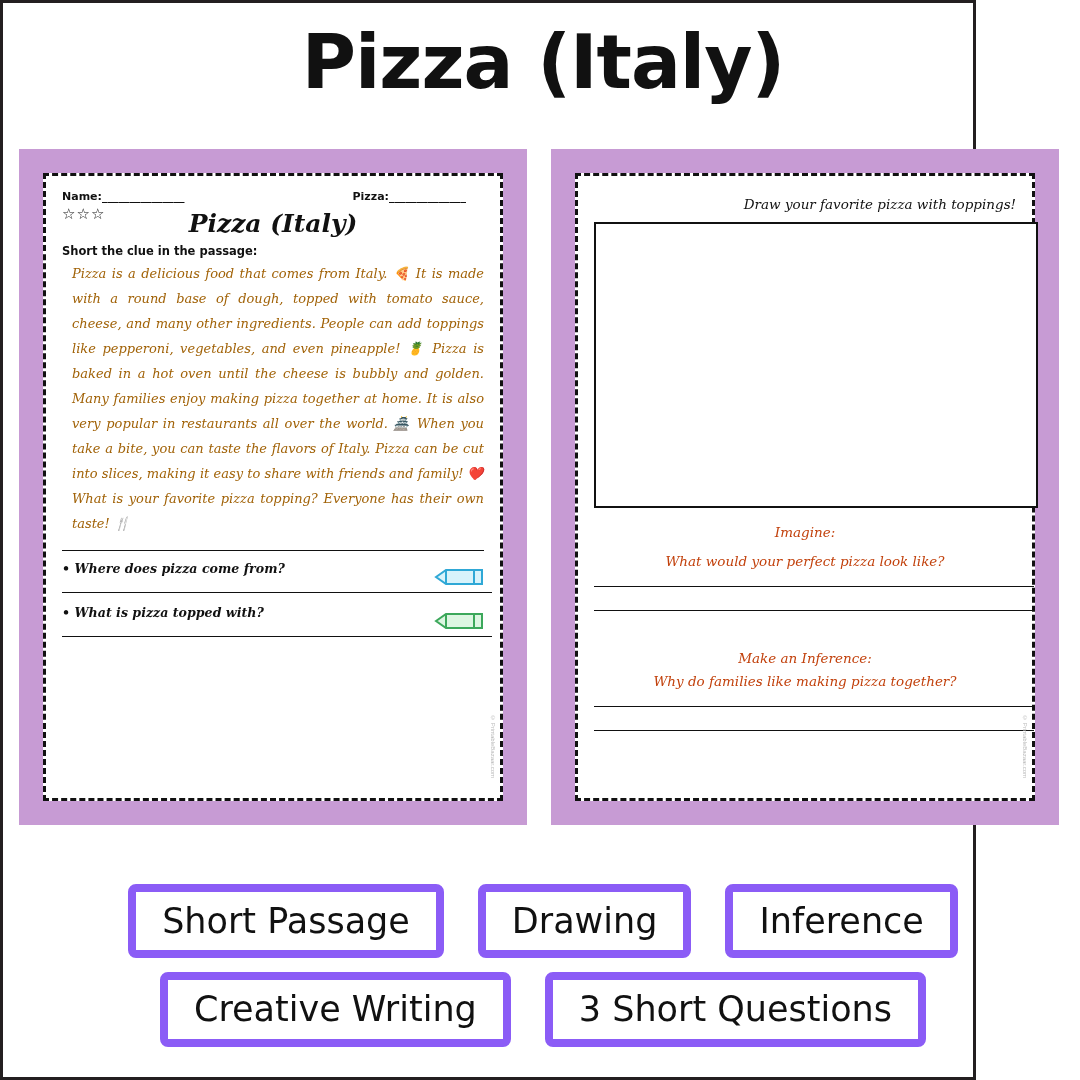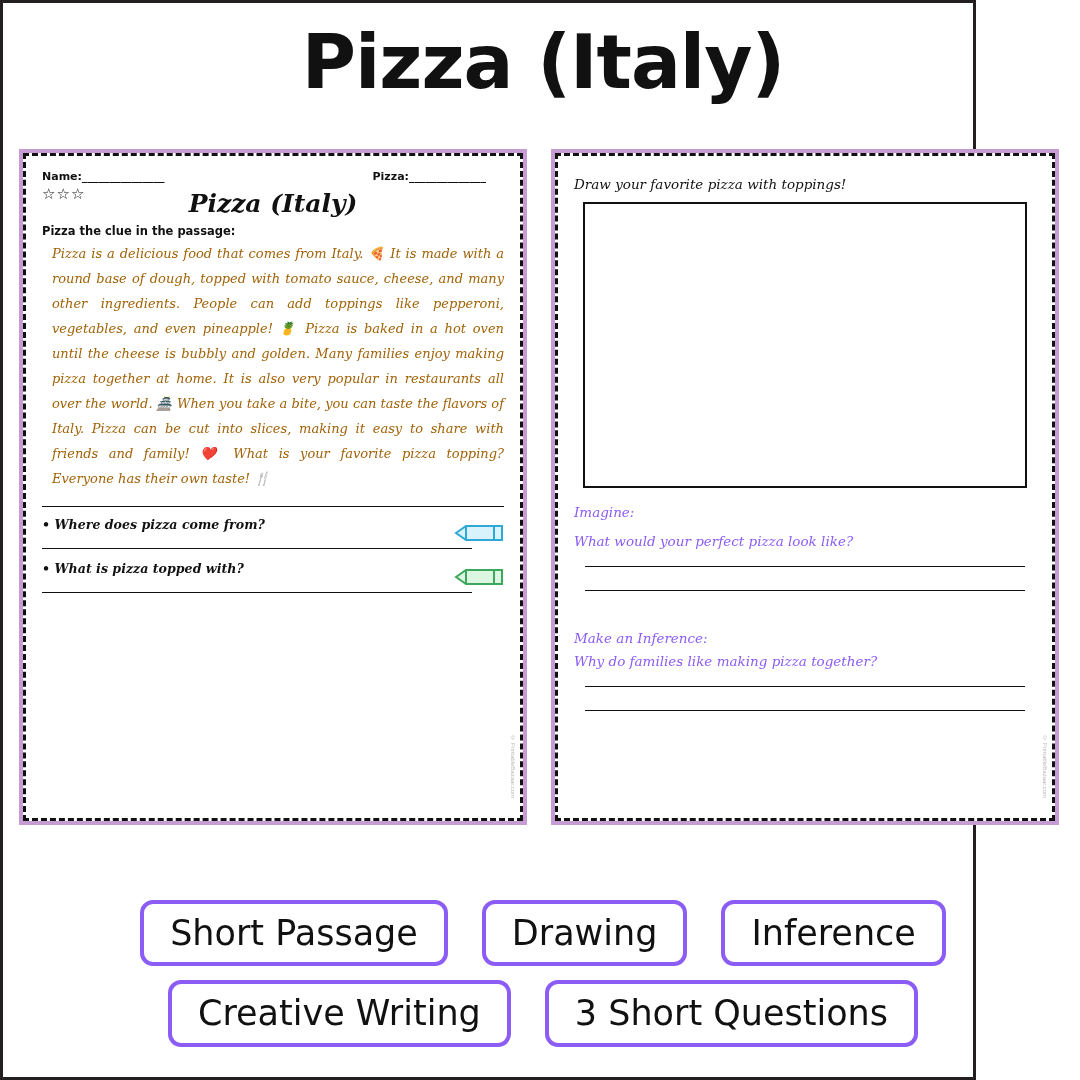--- a/index.html
+++ b/index.html
@@ -37,21 +37,21 @@
   }
 
   
   .sheet {
     position: absolute;
     top: 146px;
     width: 508px;
     height: 676px;
     background: #c79bd4;
     box-sizing: border-box;
-    padding: 4px;
+    padding: 24px;
   }
   .sheet.left  { left: 16px; }
   .sheet.right { left: 548px; }
 
   .sheet-inner {
     position: relative;
     width: 100%;
     height: 100%;
     background: #ffffff;
     box-sizing: border-box;
@@ -143,39 +143,40 @@
     right: 4px;
     bottom: 20px;
     font-size: 6px;
     color: #b9b9b9;
     writing-mode: vertical-rl;
     font-family: "Liberation Sans", sans-serif;
   }
 
   
   .draw-prompt {
-    text-align: left;
+    text-align: right;
     font-family: "DejaVu Serif", serif;
     font-style: italic;
     font-size: 13.5px;
     color: #111;
     margin: 6px 0 10px 0;
   }
   .draw-box {
     width: 440px;
     height: 282px;
     margin: 0 auto;
     border: 2px solid #111;
     background: #fff;
   }
   .sub-head {
+    text-align: center;
     font-family: "DejaVu Serif", serif;
     font-style: italic;
     font-size: 13.5px;
-    color: #8b5cf6;
+    color: #c2410c;
     margin-top: 14px;
     line-height: 1.55;
   }
   .write-lines { margin: 14px auto 0 auto; width: 440px; }
   .write-lines .wl {
     border-top: 1px solid #111;
     height: 23px;
   }
 
   
@@ -186,22 +187,22 @@
     width: 1080px;
   }
   .tag-row {
     display: flex;
     justify-content: center;
     align-items: center;
     gap: 34px;
     margin-bottom: 14px;
   }
   .tag {
-    border: 4px solid #8b5cf6;
-    border-radius: 13px;
+    border: 8px solid #8b5cf6;
+    border-radius: 8px;
     background: #fff;
     padding: 8px 26px;
     font-size: 35px;
     color: #111;
     font-family: "DejaVu Sans", sans-serif;
     line-height: 1.22;
     white-space: nowrap;
   }
 </style>
 </head>
@@ -216,21 +217,21 @@
 
       <div class="meta-row">
         <span class="line">Name:_______________</span>
         <span class="line meta-right">Pizza:______________</span>
       </div>
 
       <div class="stars">☆☆☆</div>
 
       <div class="ws-title">Pizza (Italy)</div>
 
-      <div class="instruction">Pizza the clue in the passage:</div>
+      <div class="instruction">Short the clue in the passage:</div>
 
       <div class="passage">Pizza is a delicious food that comes from Italy. 🍕 It is made with a round base of dough, topped with tomato sauce, cheese, and many other ingredients. People can add toppings like pepperoni, vegetables, and even pineapple! 🍍 Pizza is baked in a hot oven until the cheese is bubbly and golden. Many families enjoy making pizza together at home. It is also very popular in restaurants all over the world. 🏯 When you take a bite, you can taste the flavors of Italy. Pizza can be cut into slices, making it easy to share with friends and family! ❤️ What is your favorite pizza topping? Everyone has their own taste! 🍴</div>
 
       <hr class="divider">
 
       <div class="q-block">
         <div class="q-text">• Where does pizza come from?</div>
         <div class="q-line"></div>
         <svg class="crayon" viewBox="0 0 52 20">
           <path d="M2 10 L12 3 L48 3 L48 17 L12 17 Z" fill="#d8f3fb" stroke="#2fa8d6" stroke-width="2"></path>

